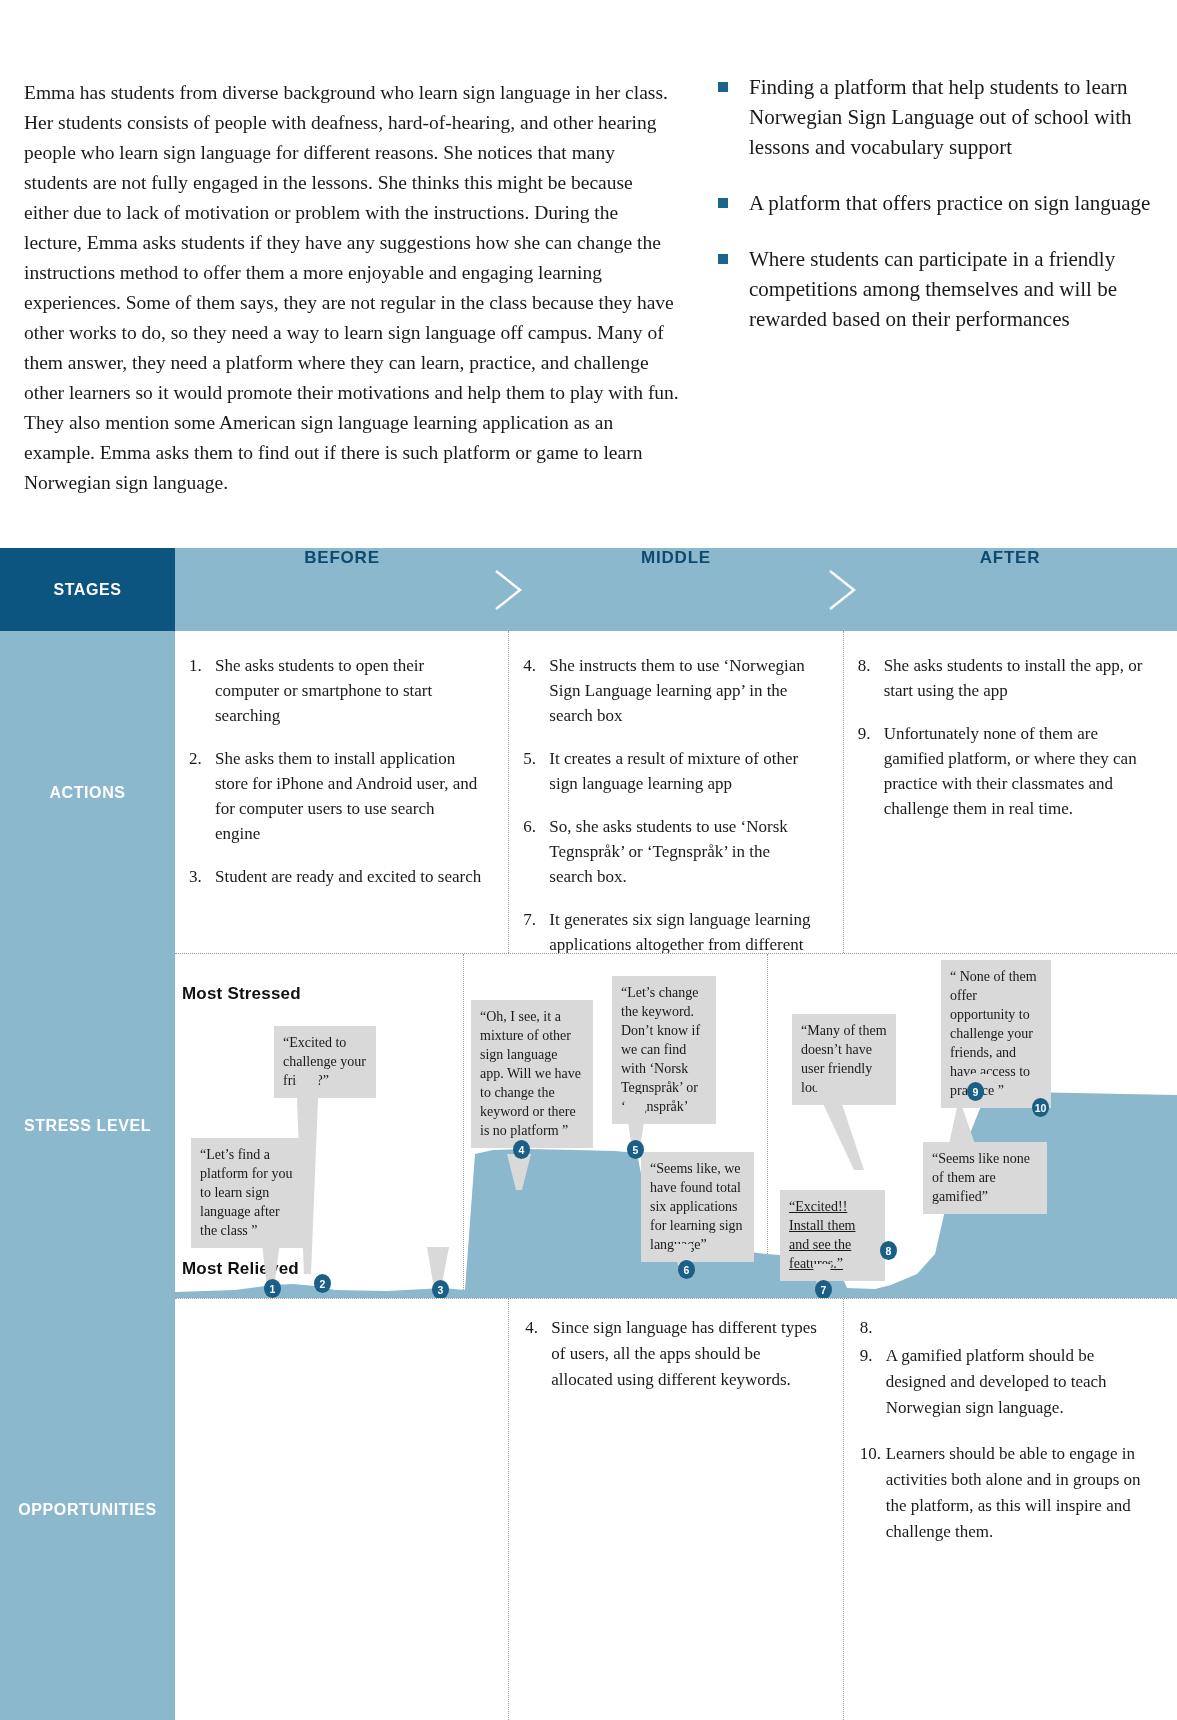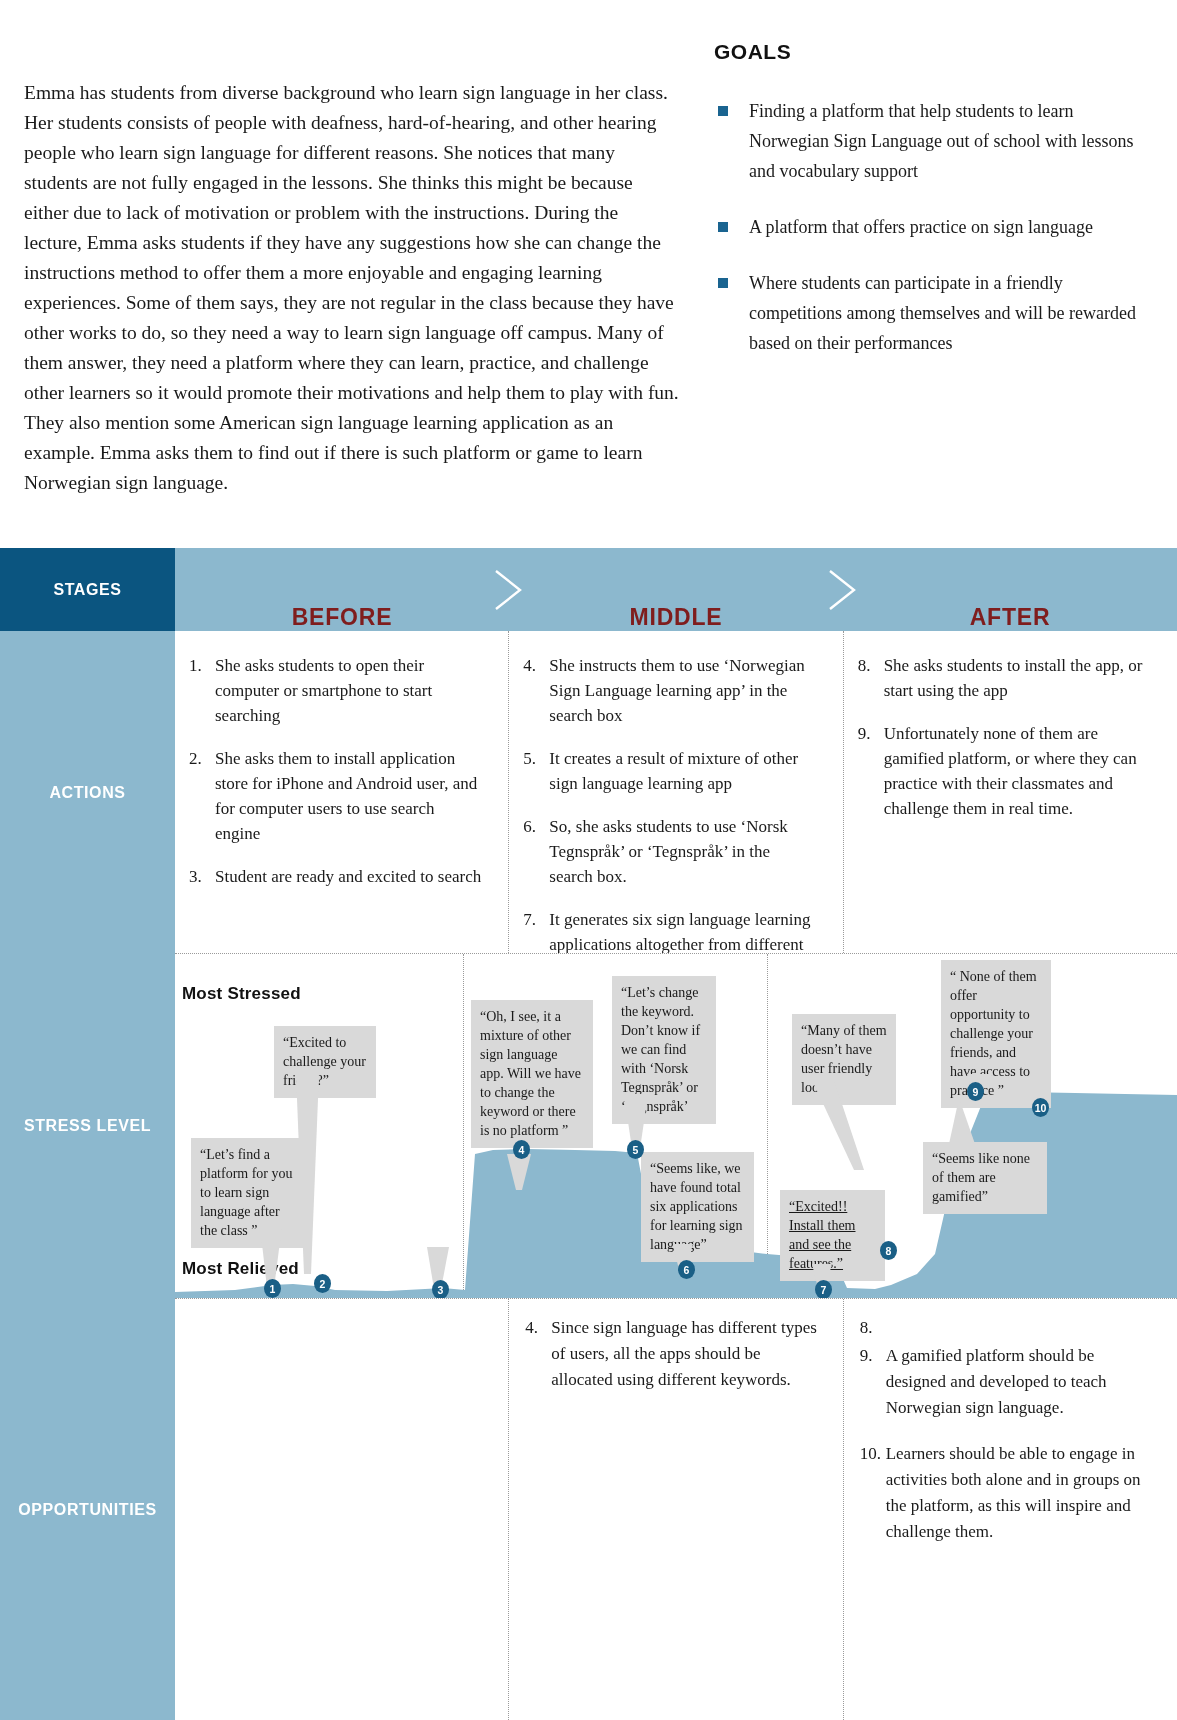--- a/index.html
+++ b/index.html
@@ -30,21 +30,21 @@
     color: #1a1a1a;
     text-align: left;
   }
 
   .goals-block { position: absolute; left: 714px; top: 40px; width: 440px; }
   .goals-list { margin-top: 32px; }
   .goal-item {
     position: relative;
     padding-left: 35px;
     margin-bottom: 26px;
-    font-size: 18px;
+    font-size: 21px;
     line-height: 30px;
     color: #1a1a1a;
   }
   .goal-bullet {
     position: absolute;
     left: 4px; top: 10px;
     width: 10px; height: 10px;
     background: #1a6490;
   }
 
@@ -77,26 +77,26 @@
   .stages-bar {
     flex: 1;
     background: #8cb8ce;
     position: relative;
     display: flex;
   }
   .stage-seg {
     flex: 1;
     position: relative;
     display: flex;
-    align-items: flex-end;
+    align-items: flex-start;
     justify-content: center;
-    color: #7f1d1d;
+    color: #0c4a6e;
     font-family: "Liberation Sans", sans-serif;
     font-weight: bold;
-    font-size: 23px;
+    font-size: 17px;
     letter-spacing: 0.8px;
   }
   .chev {
     position: absolute;
     right: -17px;
     top: 50%;
     transform: translateY(-50%);
     width: 34px; height: 46px;
     pointer-events: none;
   }
@@ -197,21 +197,20 @@
 
 <div class="page">
 
   <div class="top">
 
     <div class="scenario-block">
       <div class="scenario-body">Emma has students from diverse background who learn sign language in her class. Her students consists of people with deafness, hard-of-hearing, and other hearing people who learn sign language for different reasons. She notices that many students are not fully engaged in the lessons. She thinks this might be because either due to lack of motivation or problem with the instructions. During the lecture, Emma asks students if they have any suggestions how she can change the instructions method to offer them a more enjoyable and engaging learning experiences. Some of them says, they are not regular in the class because they have other works to do, so they need a way to learn sign language off campus. Many of them answer, they need a platform where they can learn, practice, and challenge other learners so it would promote their motivations and help them to play with fun. They also mention some American sign language learning application as an example. Emma asks them to find out if there is such platform or game to learn Norwegian sign language.</div>
     </div>
 
     <div class="goals-block">
-      <div class="goals-head">GOALS</div>
       <div class="goals-list">
         <div class="goal-item">
           <span class="goal-bullet"></span>
           <span>Finding a platform that help students to learn Norwegian Sign Language out of school with lessons and vocabulary support</span>
         </div>
         <div class="goal-item">
           <span class="goal-bullet"></span>
           <span>A platform that offers practice on sign language</span>
         </div>
         <div class="goal-item">

